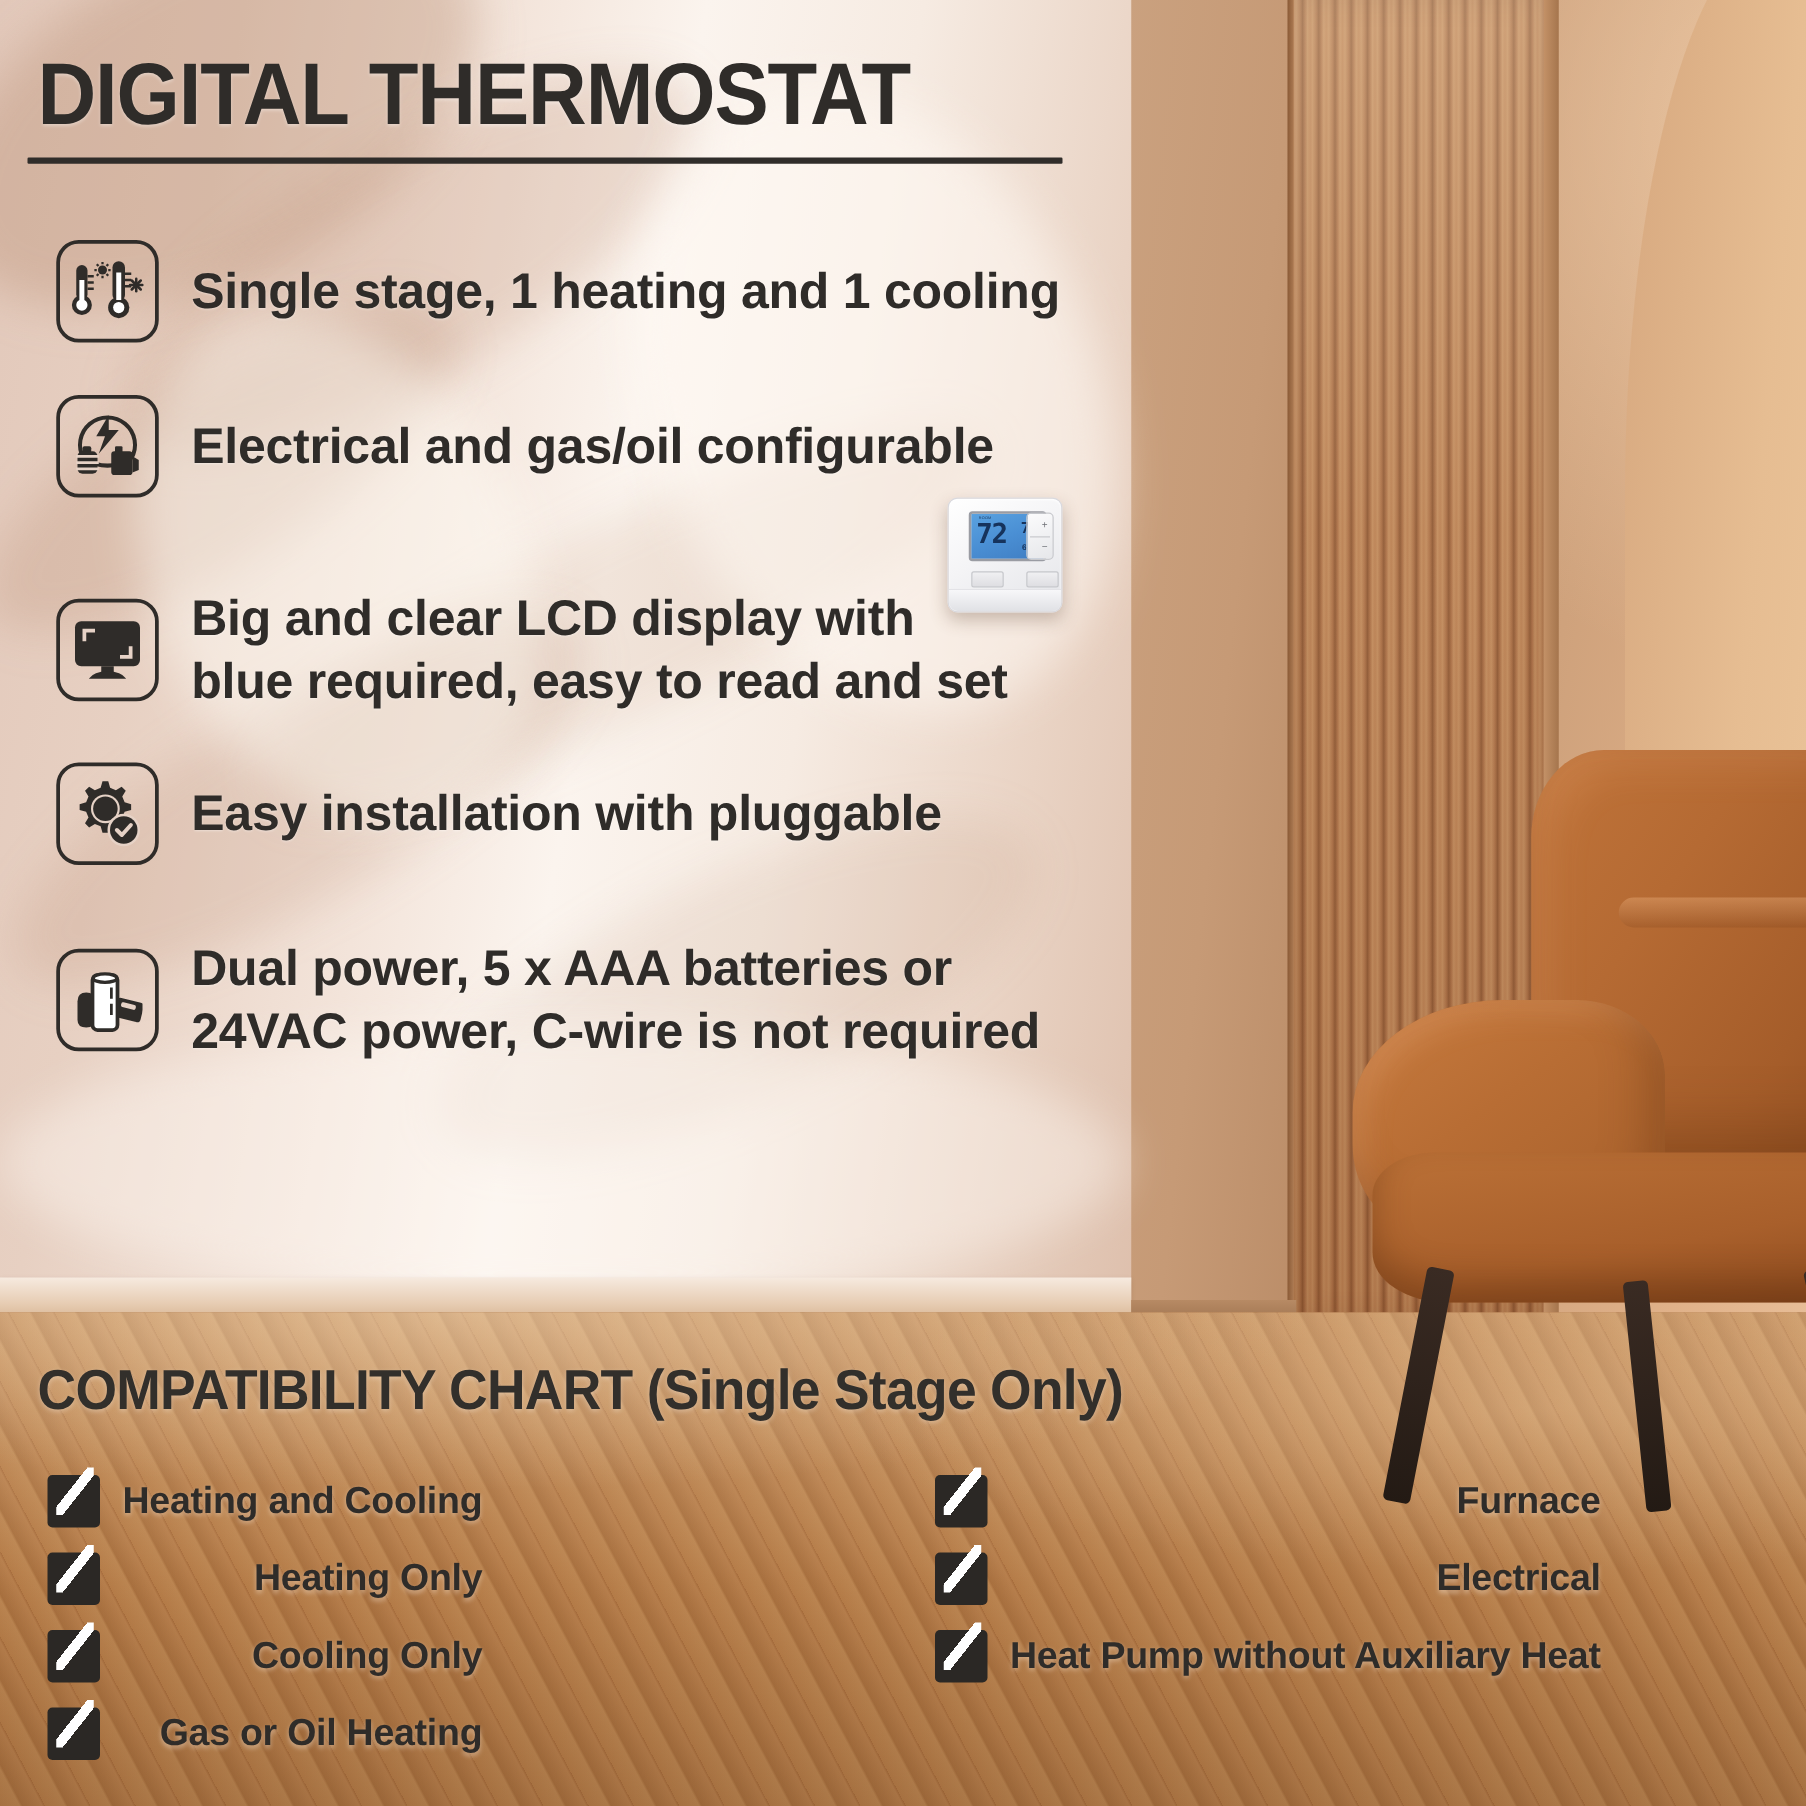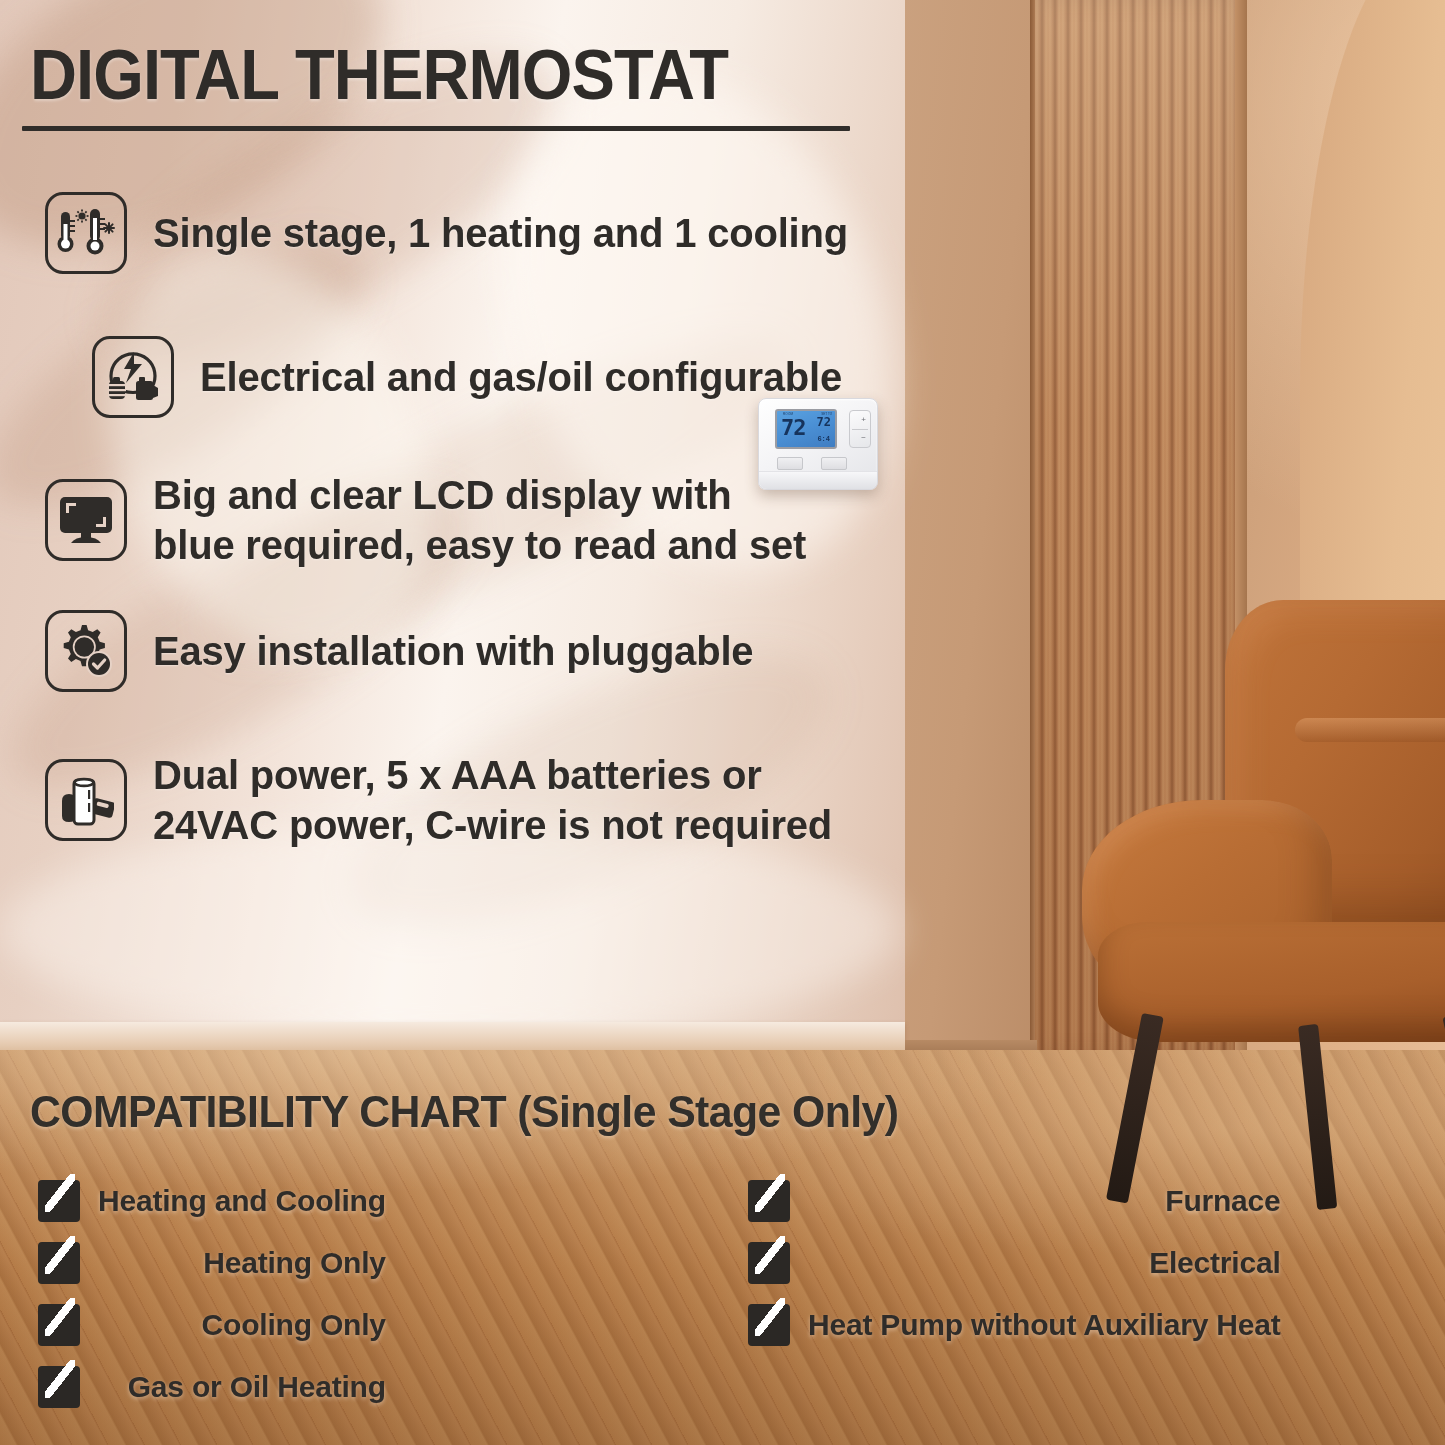--- a/index.html
+++ b/index.html
@@ -128,21 +128,21 @@
     border-radius:50px 40px 30px 60px / 34px 40px 36px 40px;
     box-shadow: inset 0 -16px 28px rgba(80,38,10,.40);
   }
   .leg{ position:absolute; background:linear-gradient(180deg,#3a2b23,#231a14); border-radius:4px; }
   .leg-l{ left:92px;  top:415px; width:22px; height:190px; transform:rotate(11deg); transform-origin:top center; }
   .leg-m{ left:248px; top:425px; width:20px; height:185px; transform:rotate(-6deg); transform-origin:top center; }
   .leg-r{ left:392px; top:415px; width:22px; height:195px; transform:rotate(-13deg); transform-origin:top center; }
 
   
   .thermostat{
-    position:absolute; left:758px; top:398px; width:120px; height:92px;
+    position:absolute; left:758px; top:398px; width:92px; height:92px;
     background:linear-gradient(150deg,#ffffff 0%, #f4f4f6 45%, #e3e4e8 100%);
     border-radius:8px;
     box-shadow: 0 6px 14px rgba(90,60,40,.30), inset 0 1px 2px #fff;
     border:1px solid #d9d9de;
   }
   .tst-lcd{
     position:absolute; left:16px; top:10px; width:62px; height:40px;
     background:linear-gradient(160deg,#5aa2e0 0%, #4a8fd4 50%, #3f7dc2 100%);
     border:2px solid #9a9ca3; border-radius:3px;
     overflow:hidden;
@@ -211,21 +211,21 @@
     position:relative; background:transparent;
   }
   .f-icon svg{ position:absolute; left:50%; top:50%; transform:translate(-50%,-50%); }
   .f-text{
     font-size:40px; font-weight:700; color:#2f2c29; line-height:1.26;
     letter-spacing:-.2px;
     text-shadow:0 1px 2px rgba(255,255,255,.40);
   }
 
   .feature.f1{ left:45px; top:192px; }
-  .feature.f2{ left:45px; top:336px;margin-left:47px; }
+  .feature.f2{ left:45px; top:316px; }
   .feature.f3{ left:45px; top:470px; }
   .feature.f4{ left:45px; top:610px; }
   .feature.f5{ left:45px; top:750px; }
 
   .compat-title{
     position:absolute; left:30px; top:1086px;
     font-size:45px; font-weight:700; color:#322f2b; letter-spacing:-.6px;
     transform:scaleX(.95); transform-origin:left center;
     text-shadow:0 2px 4px rgba(255,245,235,.35);
     white-space:nowrap;

